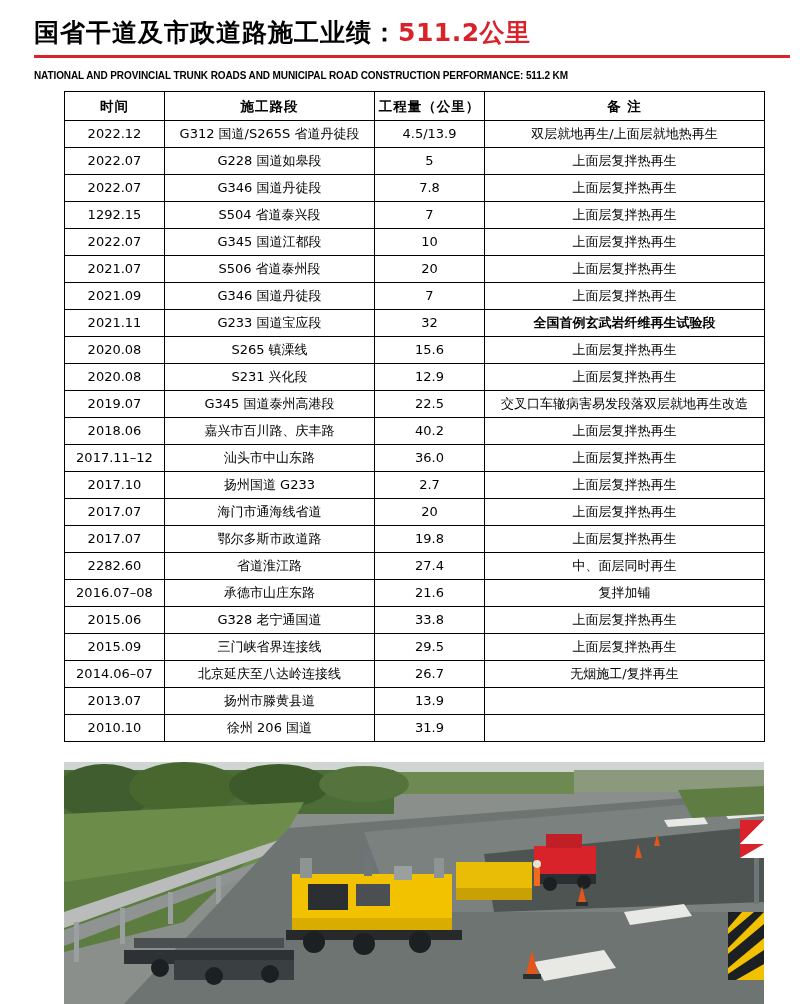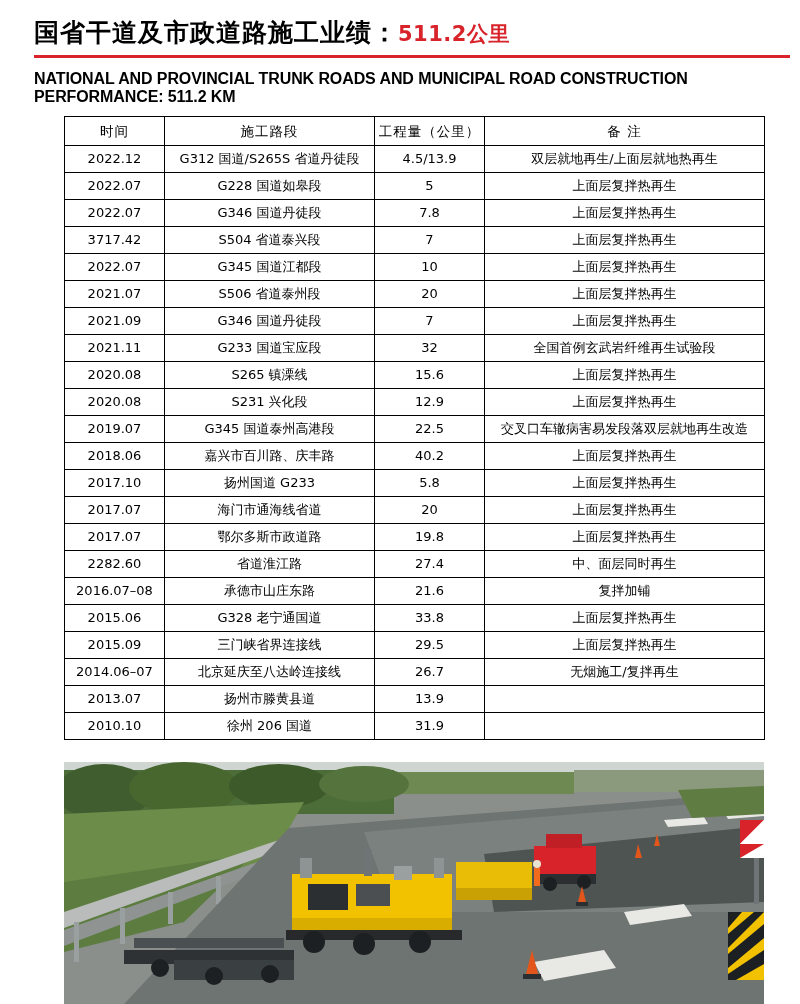--- a/index.html
+++ b/index.html
@@ -31,35 +31,35 @@
     white-space: nowrap;
   }
   .title-cn {
     font-size: 25px;
     font-weight: bold;
     letter-spacing: 1px;
     color: #000000;
     font-family: "DejaVu Sans", "Liberation Sans", sans-serif;
   }
   .title-num {
-    font-size: 21px;
+    font-size: 25px;
     font-weight: bold;
     color: #d8232a;
     letter-spacing: 0.5px;
     font-family: "DejaVu Sans", "Liberation Sans", sans-serif;
   }
   .rule {
     margin-top: 6px;
     height: 3px;
     background: #d8232a;
     width: 756px;
   }
   .title-en {
     margin-top: 12px;
-    font-size: 16px;
+    font-size: 10px;
     font-weight: bold;
     letter-spacing: -0.1px;
     color: #000000;
   }
 
   
   .table-wrap {
     margin: 10px 0 0 52px;
     width: 700px;
   }
@@ -74,33 +74,33 @@
     vertical-align: middle;
     font-size: 13px;
     font-family: "DejaVu Sans", "Liberation Sans", sans-serif;
     padding: 0;
     height: 26px;
     line-height: 26px;
     white-space: nowrap;
     overflow: hidden;
   }
   table.perf th {
-    font-weight: normal;
+    font-weight: bold;
     font-size: 13.5px;
     letter-spacing: 1px;
     height: 28px;
     line-height: 28px;
   }
   col.c-time  { width: 100px; }
   col.c-sec   { width: 210px; }
   col.c-qty   { width: 110px; }
   col.c-note  { width: 280px; }
 
   td.bold-note {
-    font-weight: normal;
+    font-weight: bold;
   }
 
   
   .photo {
     position: absolute;
     left: 52px;
     top: 762px;
     width: 700px;
     height: 242px;
     overflow: hidden;
@@ -151,21 +151,21 @@
             <td>5</td>
             <td>上面层复拌热再生</td>
           </tr>
           <tr>
             <td>2022.07</td>
             <td>G346 国道丹徒段</td>
             <td>7.8</td>
             <td>上面层复拌热再生</td>
           </tr>
           <tr>
-            <td>3717.42</td>
+            <td>1292.15</td>
             <td>S504 省道泰兴段</td>
             <td>7</td>
             <td>上面层复拌热再生</td>
           </tr>
           <tr>
             <td>2022.07</td>
             <td>G345 国道江都段</td>
             <td>10</td>
             <td>上面层复拌热再生</td>
           </tr>
@@ -205,23 +205,29 @@
             <td>22.5</td>
             <td>交叉口车辙病害易发段落双层就地再生改造</td>
           </tr>
           <tr>
             <td>2018.06</td>
             <td>嘉兴市百川路、庆丰路</td>
             <td>40.2</td>
             <td>上面层复拌热再生</td>
           </tr>
           <tr>
+            <td>2017.11–12</td>
+            <td>汕头市中山东路</td>
+            <td>36.0</td>
+            <td>上面层复拌热再生</td>
+          </tr>
+          <tr>
             <td>2017.10</td>
             <td>扬州国道 G233</td>
-            <td>5.8</td>
+            <td>2.7</td>
             <td>上面层复拌热再生</td>
           </tr>
           <tr>
             <td>2017.07</td>
             <td>海门市通海线省道</td>
             <td>20</td>
             <td>上面层复拌热再生</td>
           </tr>
           <tr>
             <td>2017.07</td>

